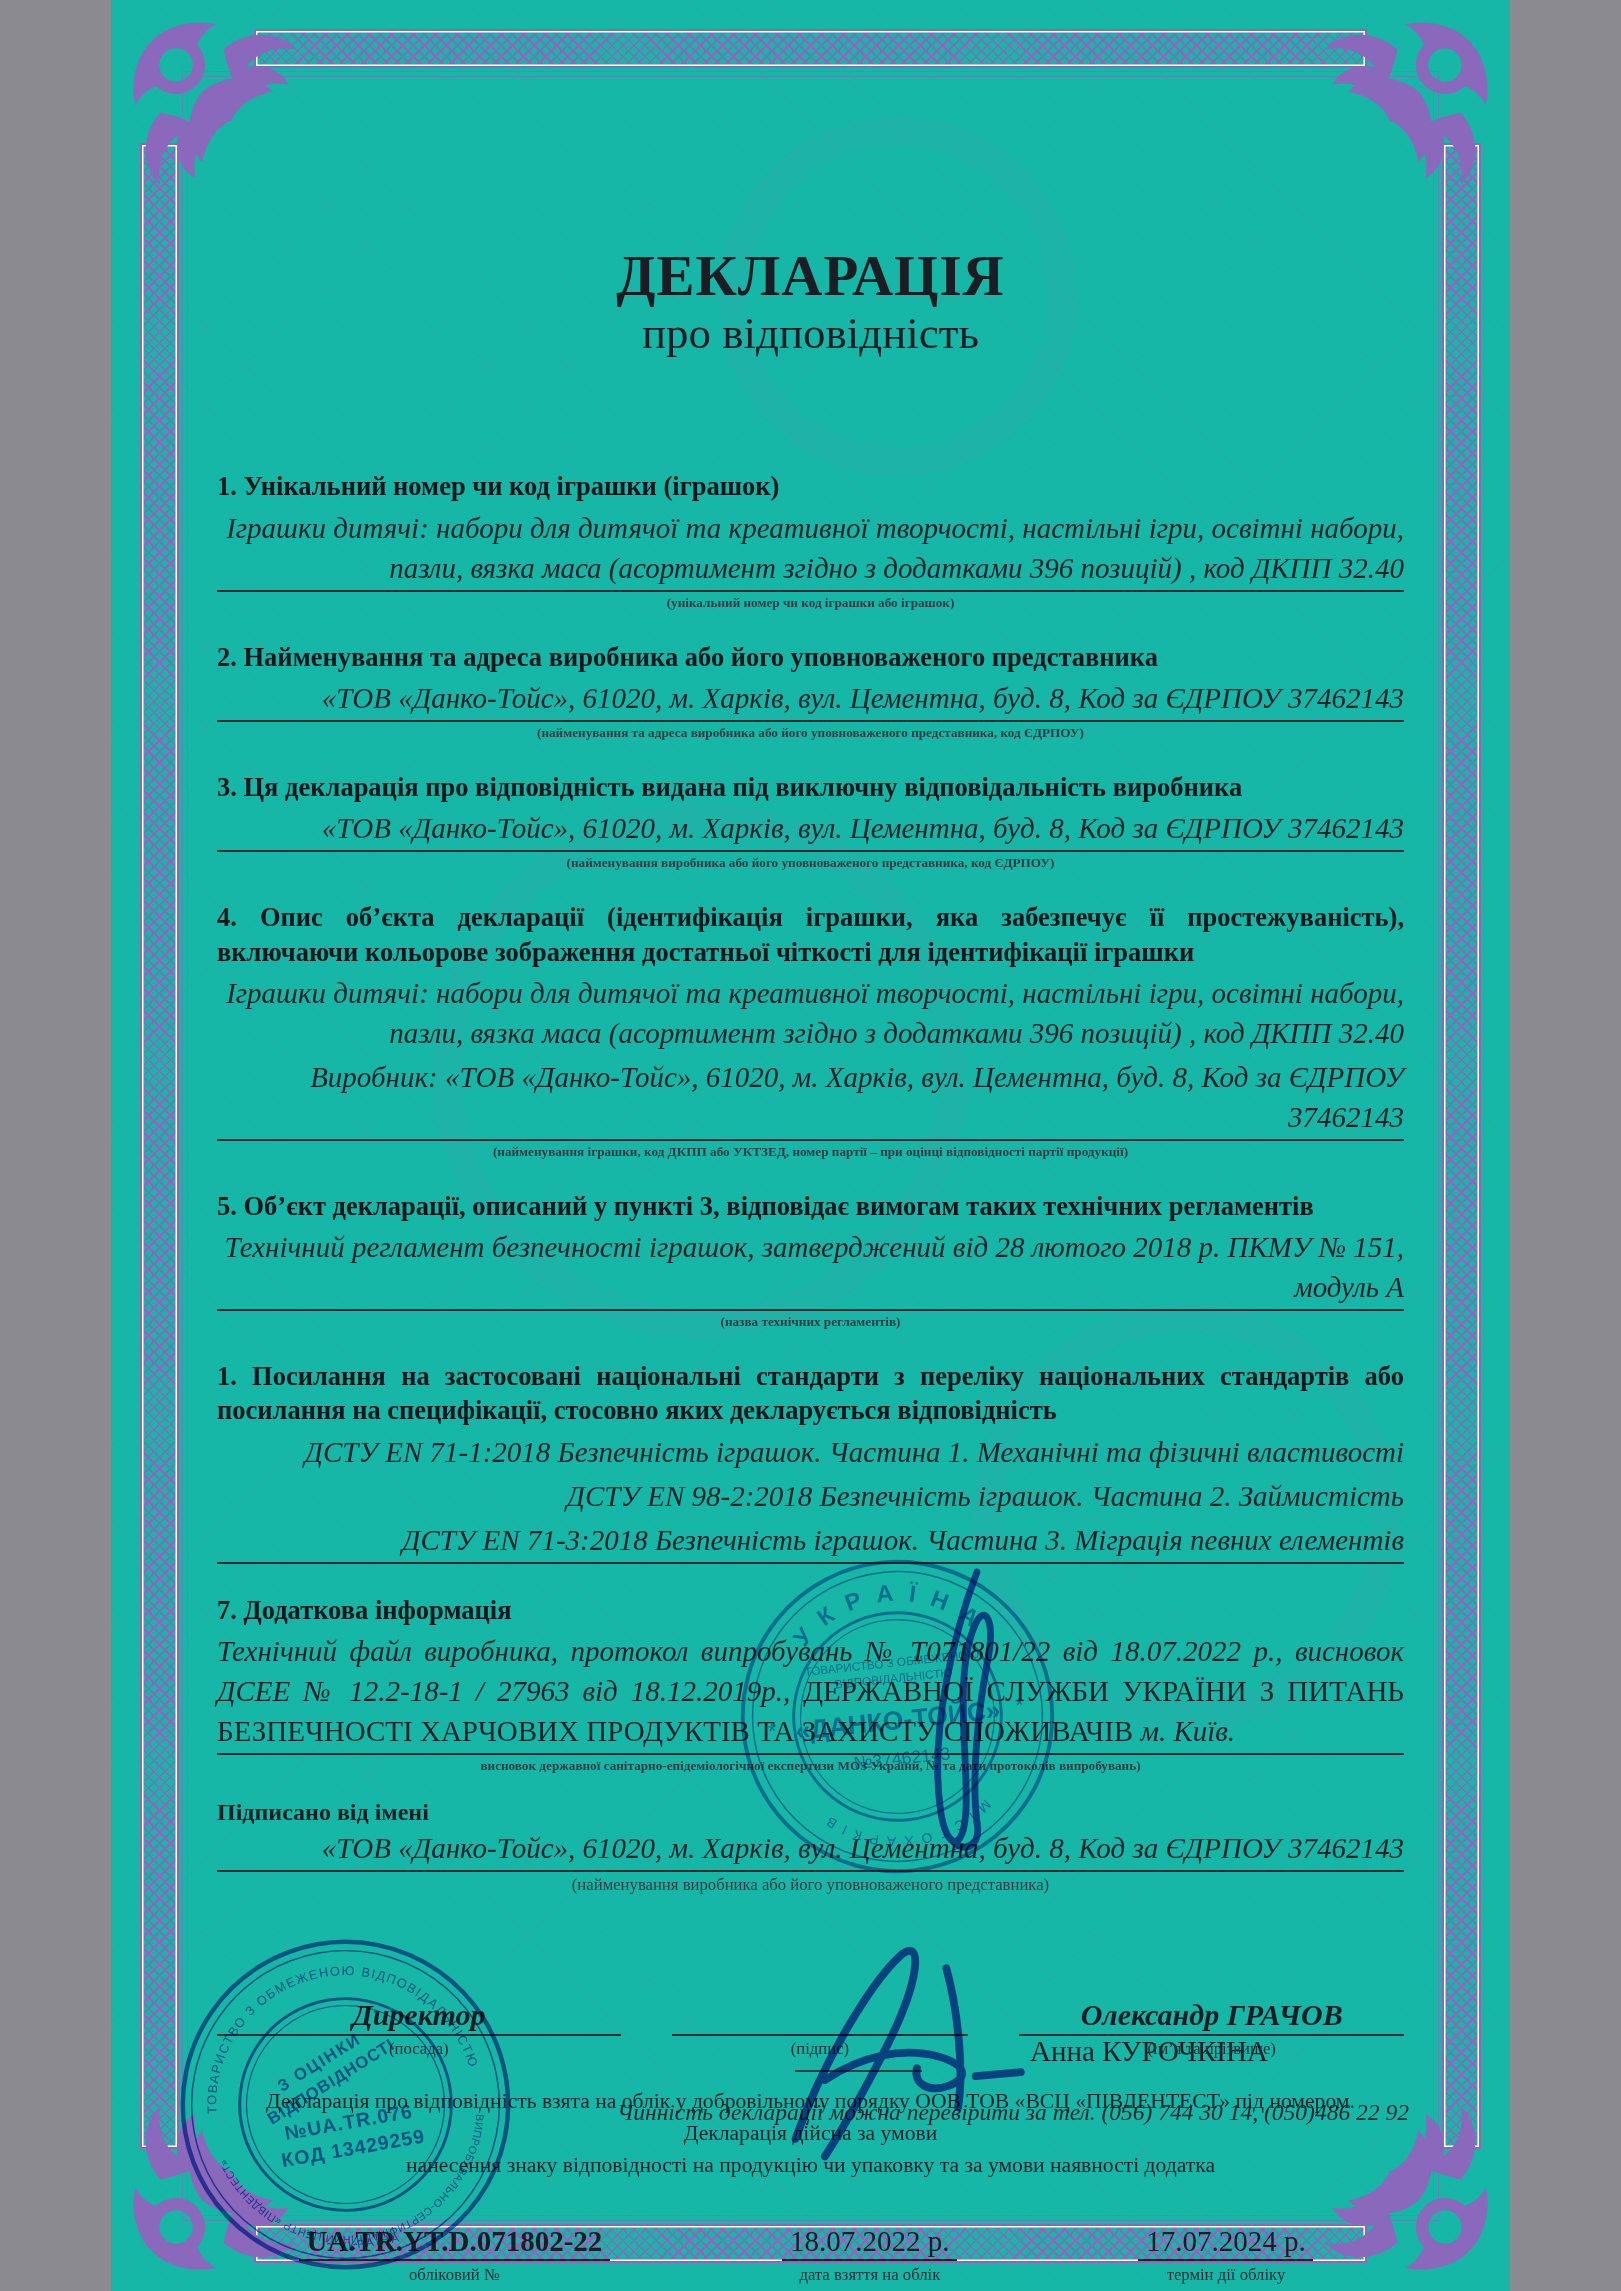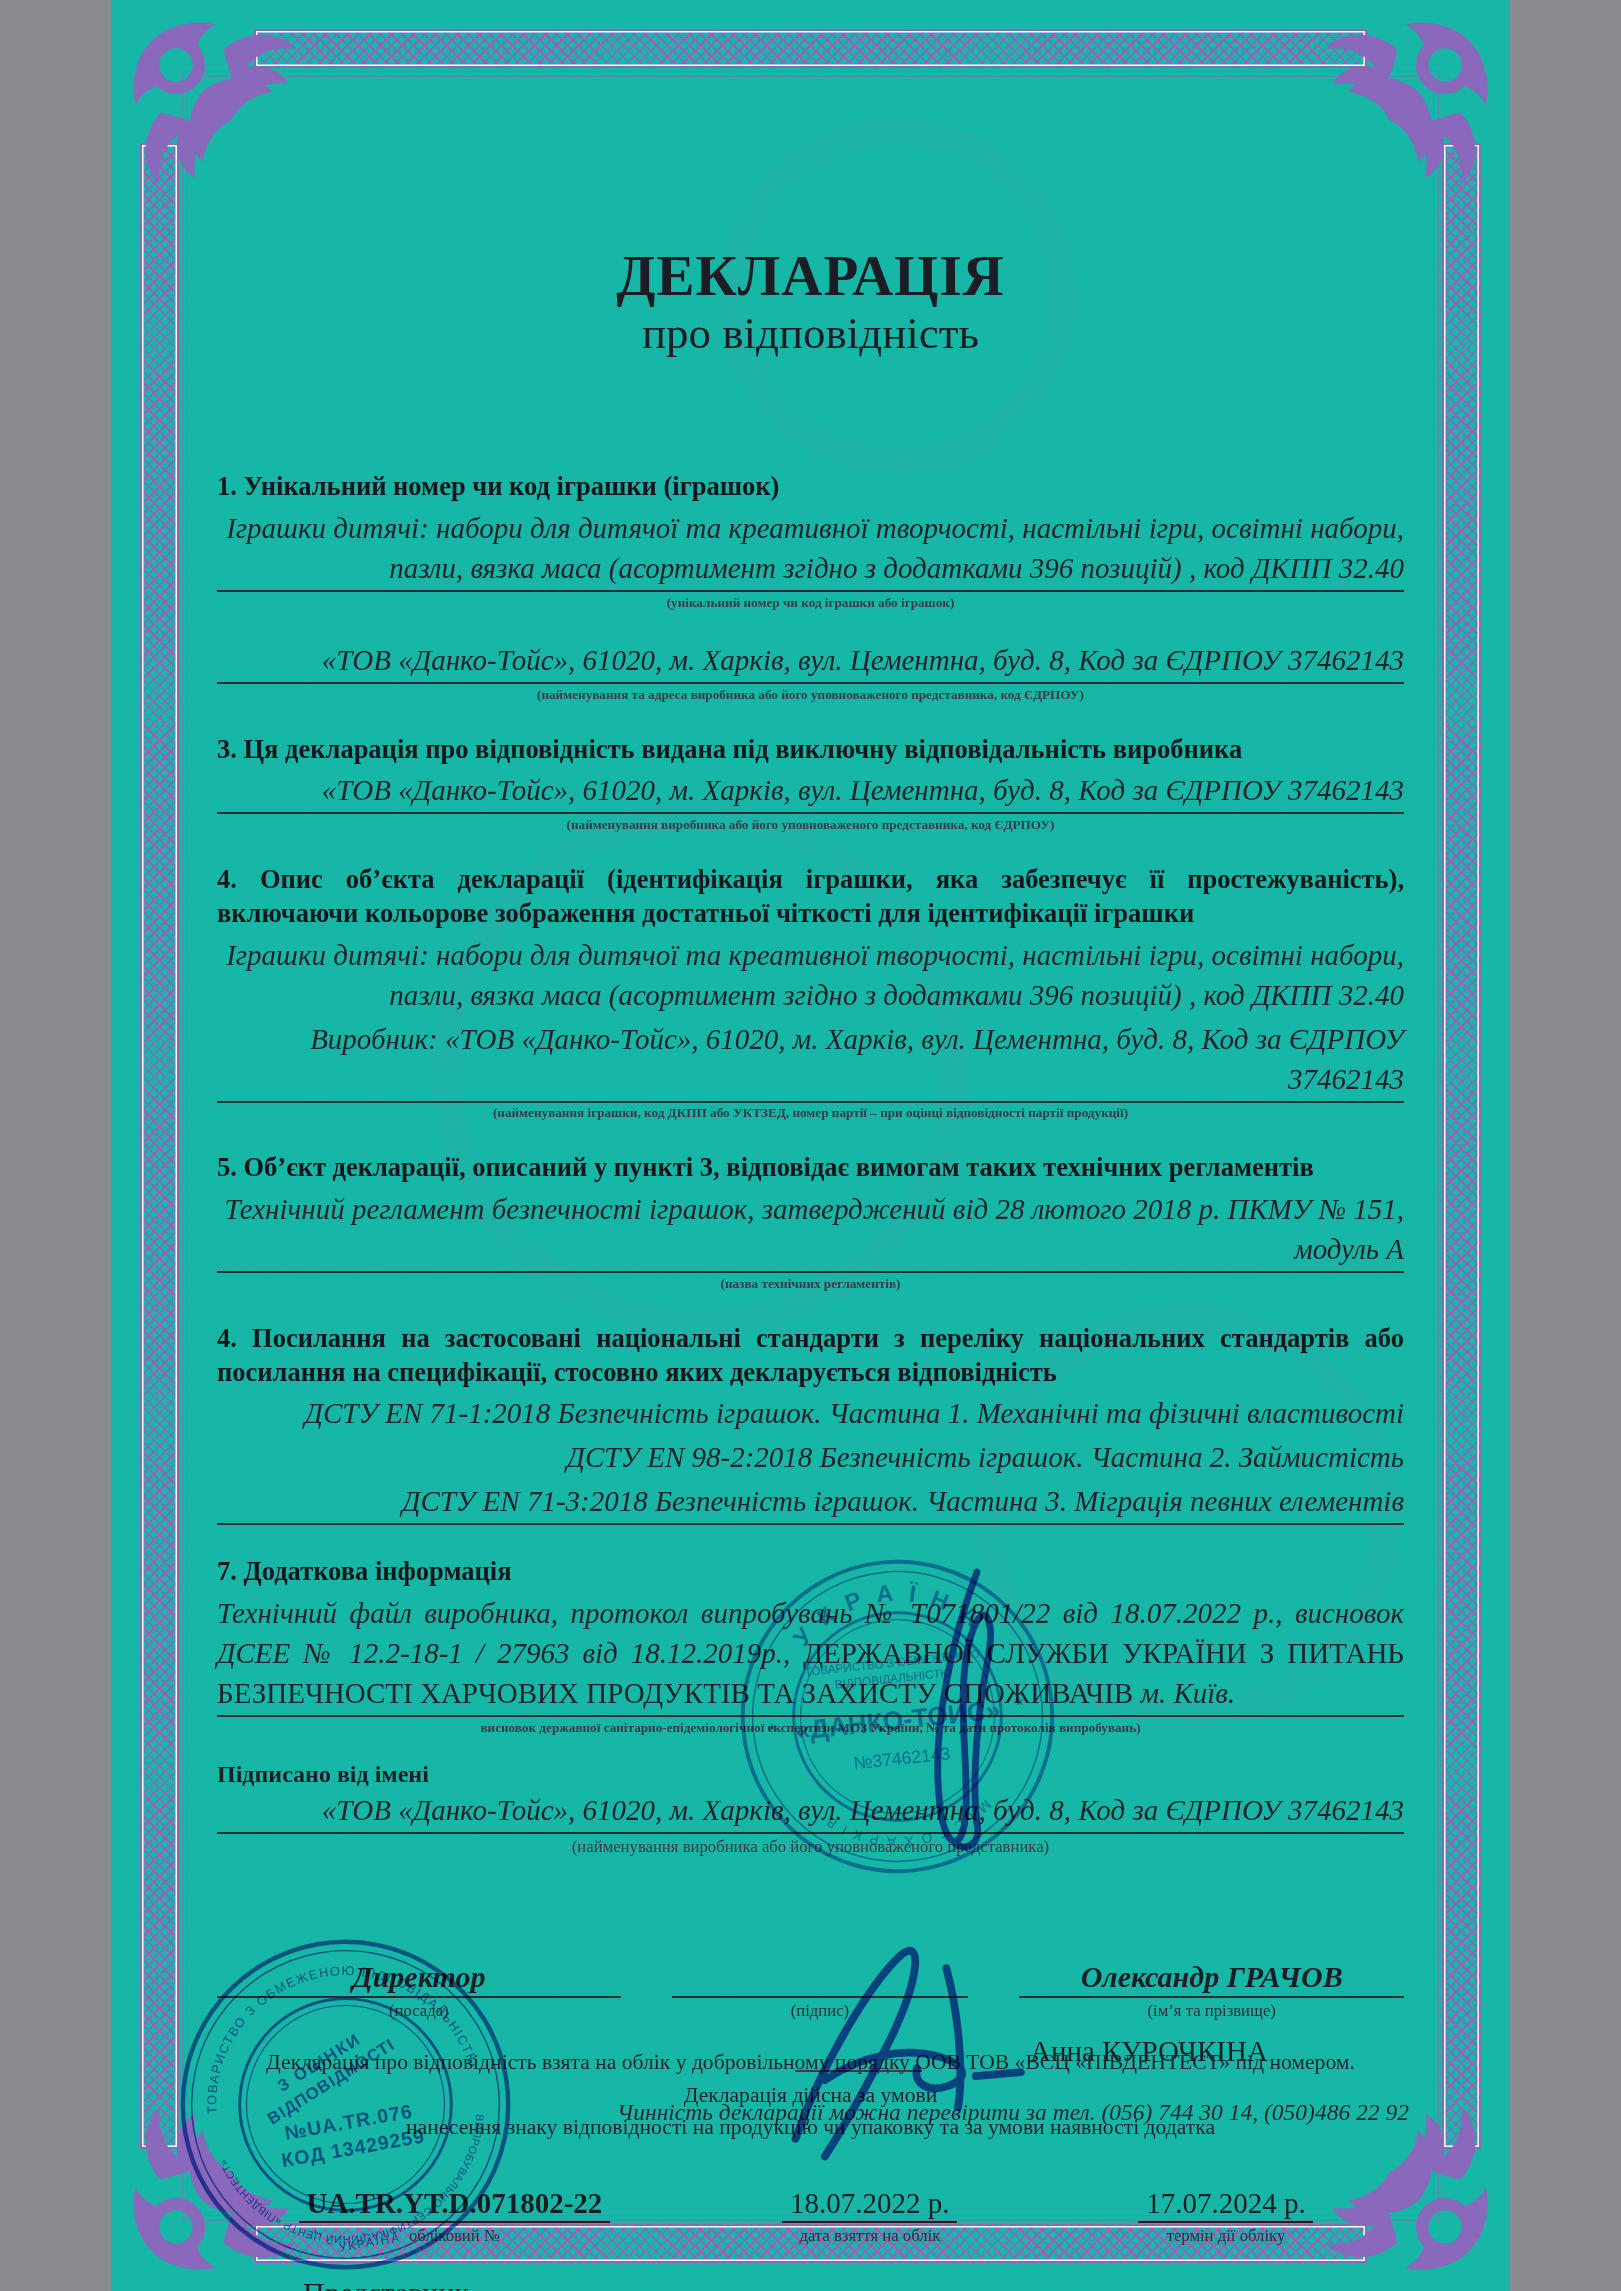--- a/index.html
+++ b/index.html
@@ -166,20 +166,21 @@
     </div>
 
     <section class="sec" id="section-1">
       <h3 class="sec-h">1. Унікальний номер чи код іграшки (іграшок)</h3>
       <p class="sec-v">Іграшки дитячі: набори для дитячої та креативної творчості, настільні ігри, освітні набори, пазли, вязка маса (асортимент згідно з додатками  396 позицій) , код ДКПП 32.40</p>
       <div class="rule"></div>
       <div class="cap">(унікальний номер чи код іграшки або іграшок)</div>
     </section>
 
     <section class="sec">
+      <h3 class="sec-h">2. Найменування та адреса виробника або його уповноваженого представника</h3>
       <p class="sec-v">«ТОВ «Данко-Тойс», 61020,   м. Харків, вул. Цементна,  буд. 8,   Код за ЄДРПОУ 37462143</p>
       <div class="rule"></div>
       <div class="cap">(найменування та адреса виробника або його уповноваженого представника, код ЄДРПОУ)</div>
     </section>
 
     <section class="sec">
       <h3 class="sec-h">3. Ця декларація про відповідність видана під виключну відповідальність виробника</h3>
       <p class="sec-v">«ТОВ «Данко-Тойс», 61020,   м. Харків, вул. Цементна,  буд. 8,   Код за ЄДРПОУ 37462143</p>
       <div class="rule"></div>
       <div class="cap">(найменування виробника або його уповноваженого представника, код ЄДРПОУ)</div>
@@ -194,21 +195,21 @@
     </section>
 
     <section class="sec">
       <h3 class="sec-h">5. Об’єкт декларації, описаний у пункті 3, відповідає вимогам таких технічних регламентів</h3>
       <p class="sec-v">Технічний регламент безпечності іграшок, затверджений від 28 лютого 2018 р. ПКМУ № 151, модуль А</p>
       <div class="rule"></div>
       <div class="cap">(назва технічних регламентів)</div>
     </section>
 
     <section class="sec">
-      <h3 class="sec-h">4. Посилання на застосовані національні стандарти з переліку національних стандартів або посилання на специфікації, стосовно яких декларується відповідність</h3>
+      <h3 class="sec-h">1. Посилання на застосовані національні стандарти з переліку національних стандартів або посилання на специфікації, стосовно яких декларується відповідність</h3>
       <p class="sec-v">ДСТУ EN 71-1:2018 Безпечність іграшок. Частина 1. Механічні та фізичні властивості</p>
       <p class="sec-v">ДСТУ EN 98-2:2018 Безпечність іграшок. Частина 2. Займистість</p>
       <p class="sec-v">ДСТУ EN 71-3:2018 Безпечність іграшок. Частина 3. Міграція певних елементів</p>
       <div class="rule"></div>
     </section>
 
     <section class="sec">
       <h3 class="sec-h">7. Додаткова інформація</h3>
       <p class="sec-v" style="text-align:justify;">
         <span>Технічний файл виробника, протокол випробувань № Т071801/22 від 18.07.2022 р., висновок ДСЕЕ № 12.2-18-1  /  27963  від  18.12.2019р.,</span>

